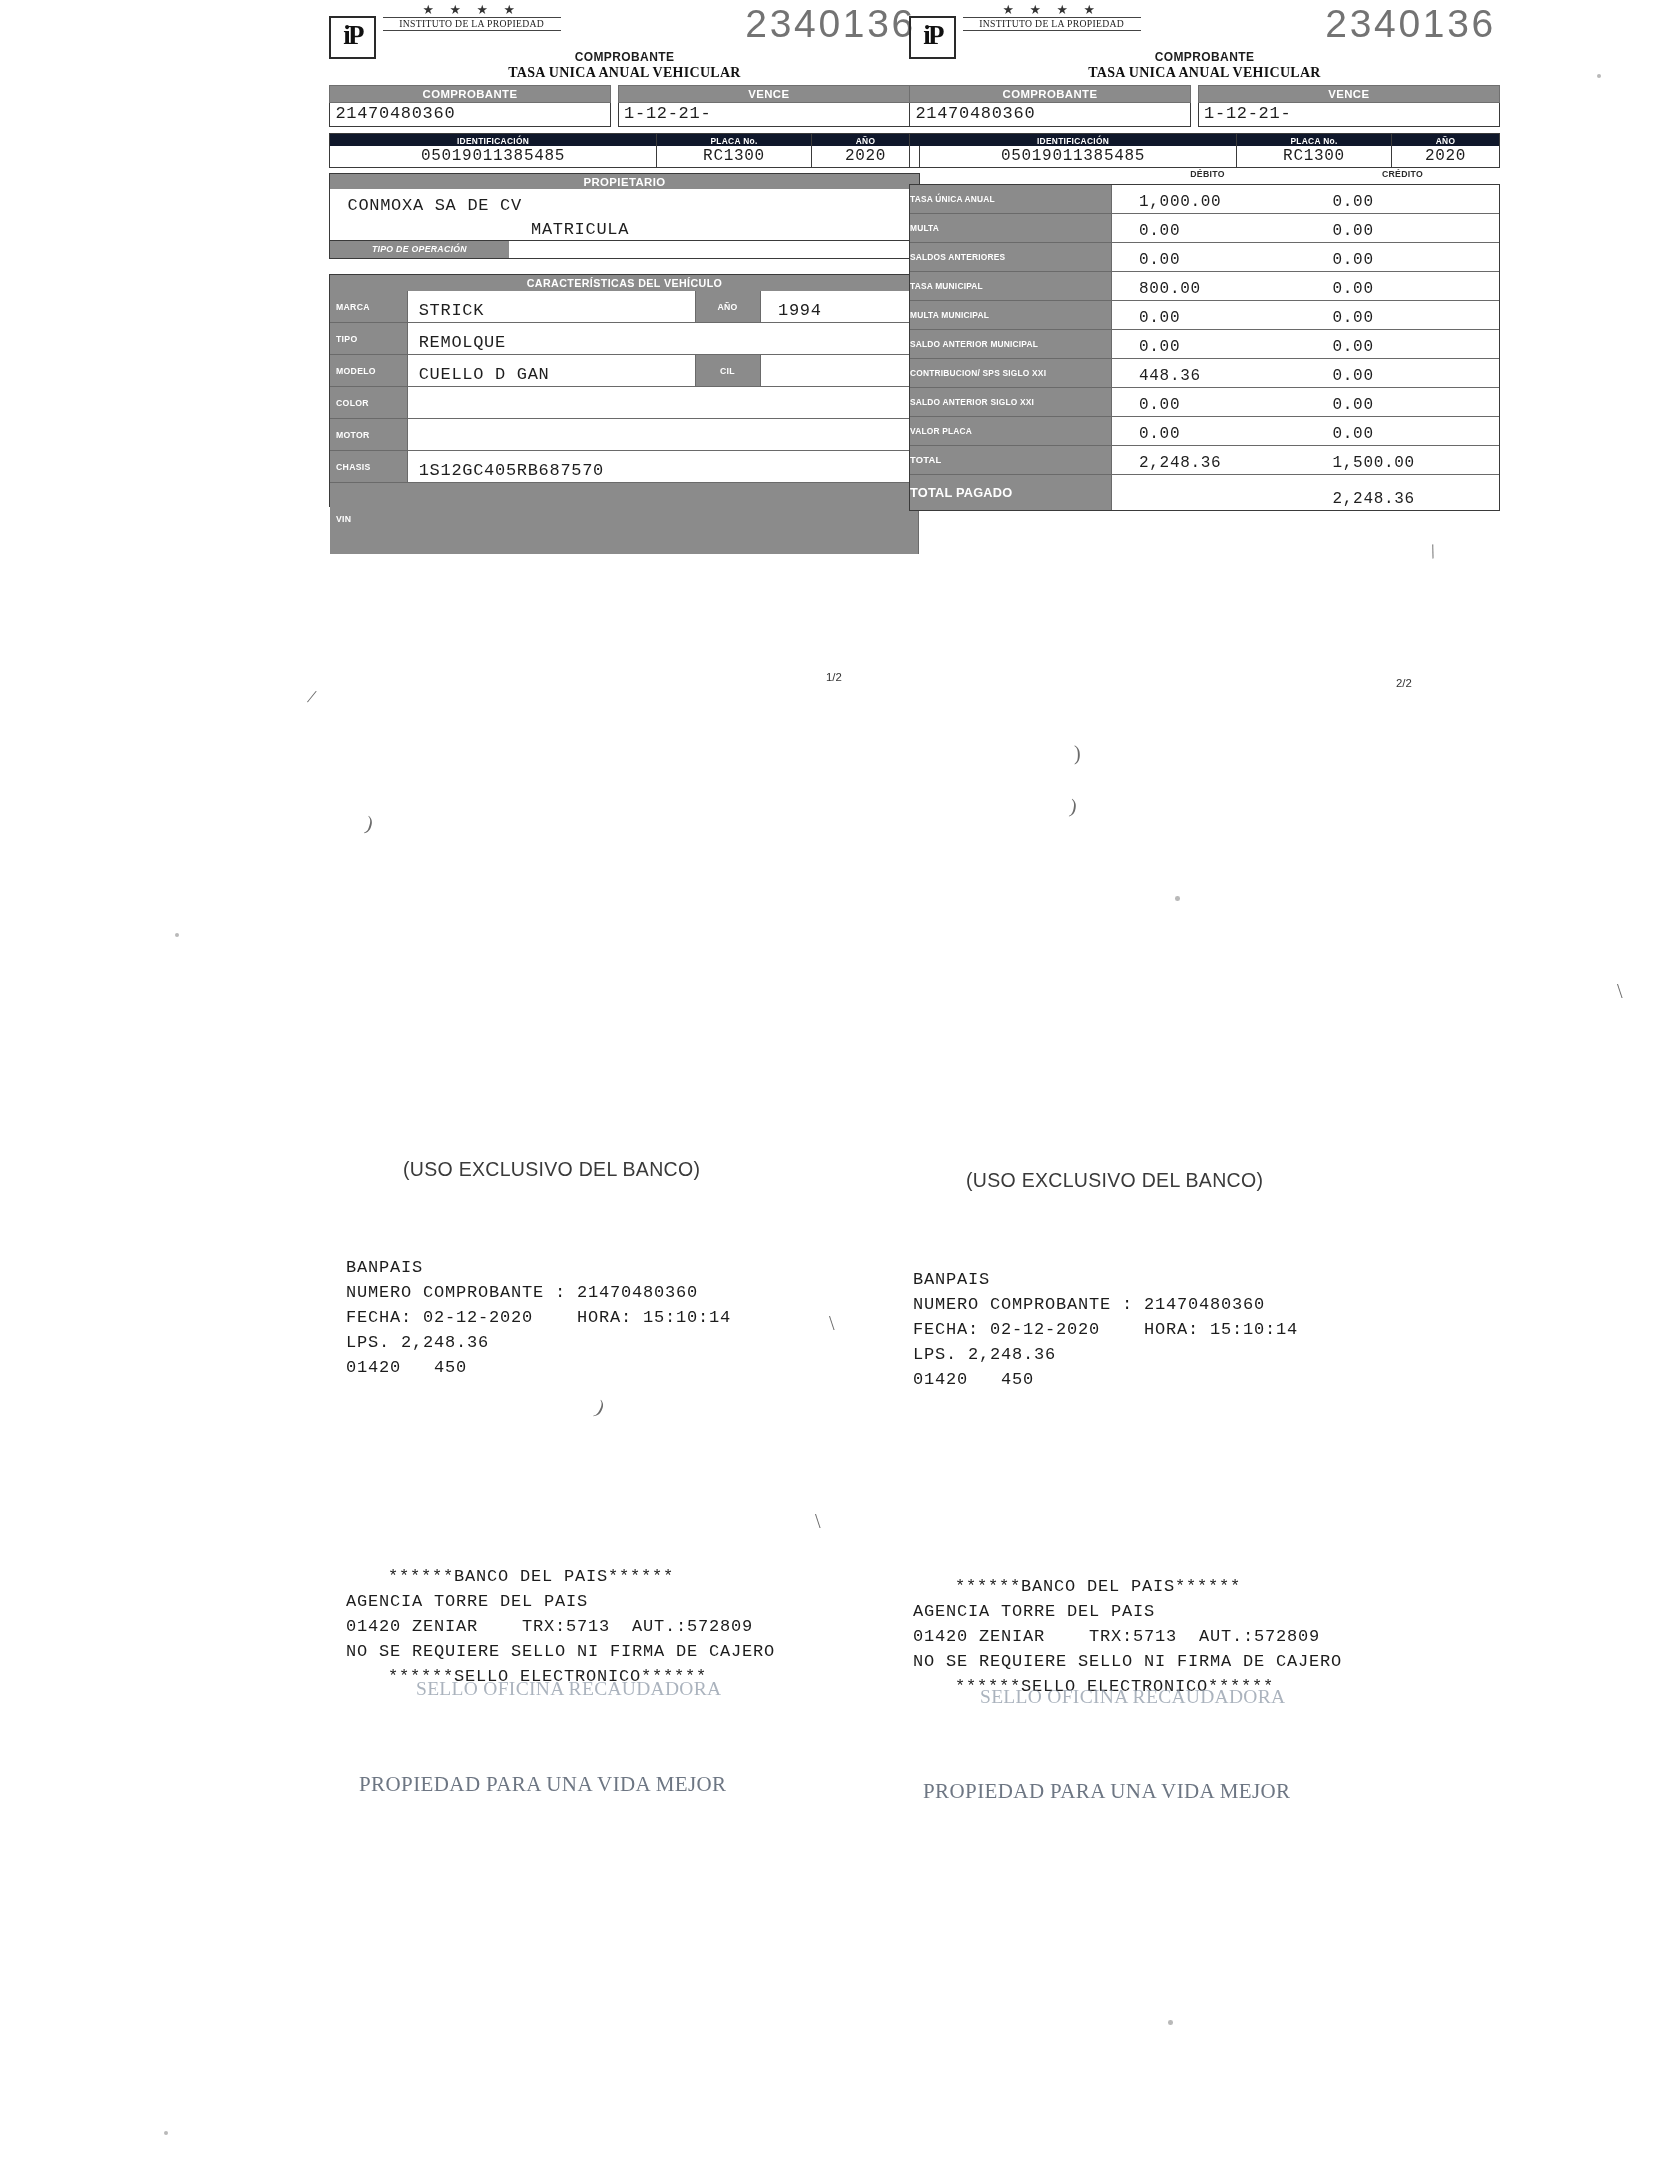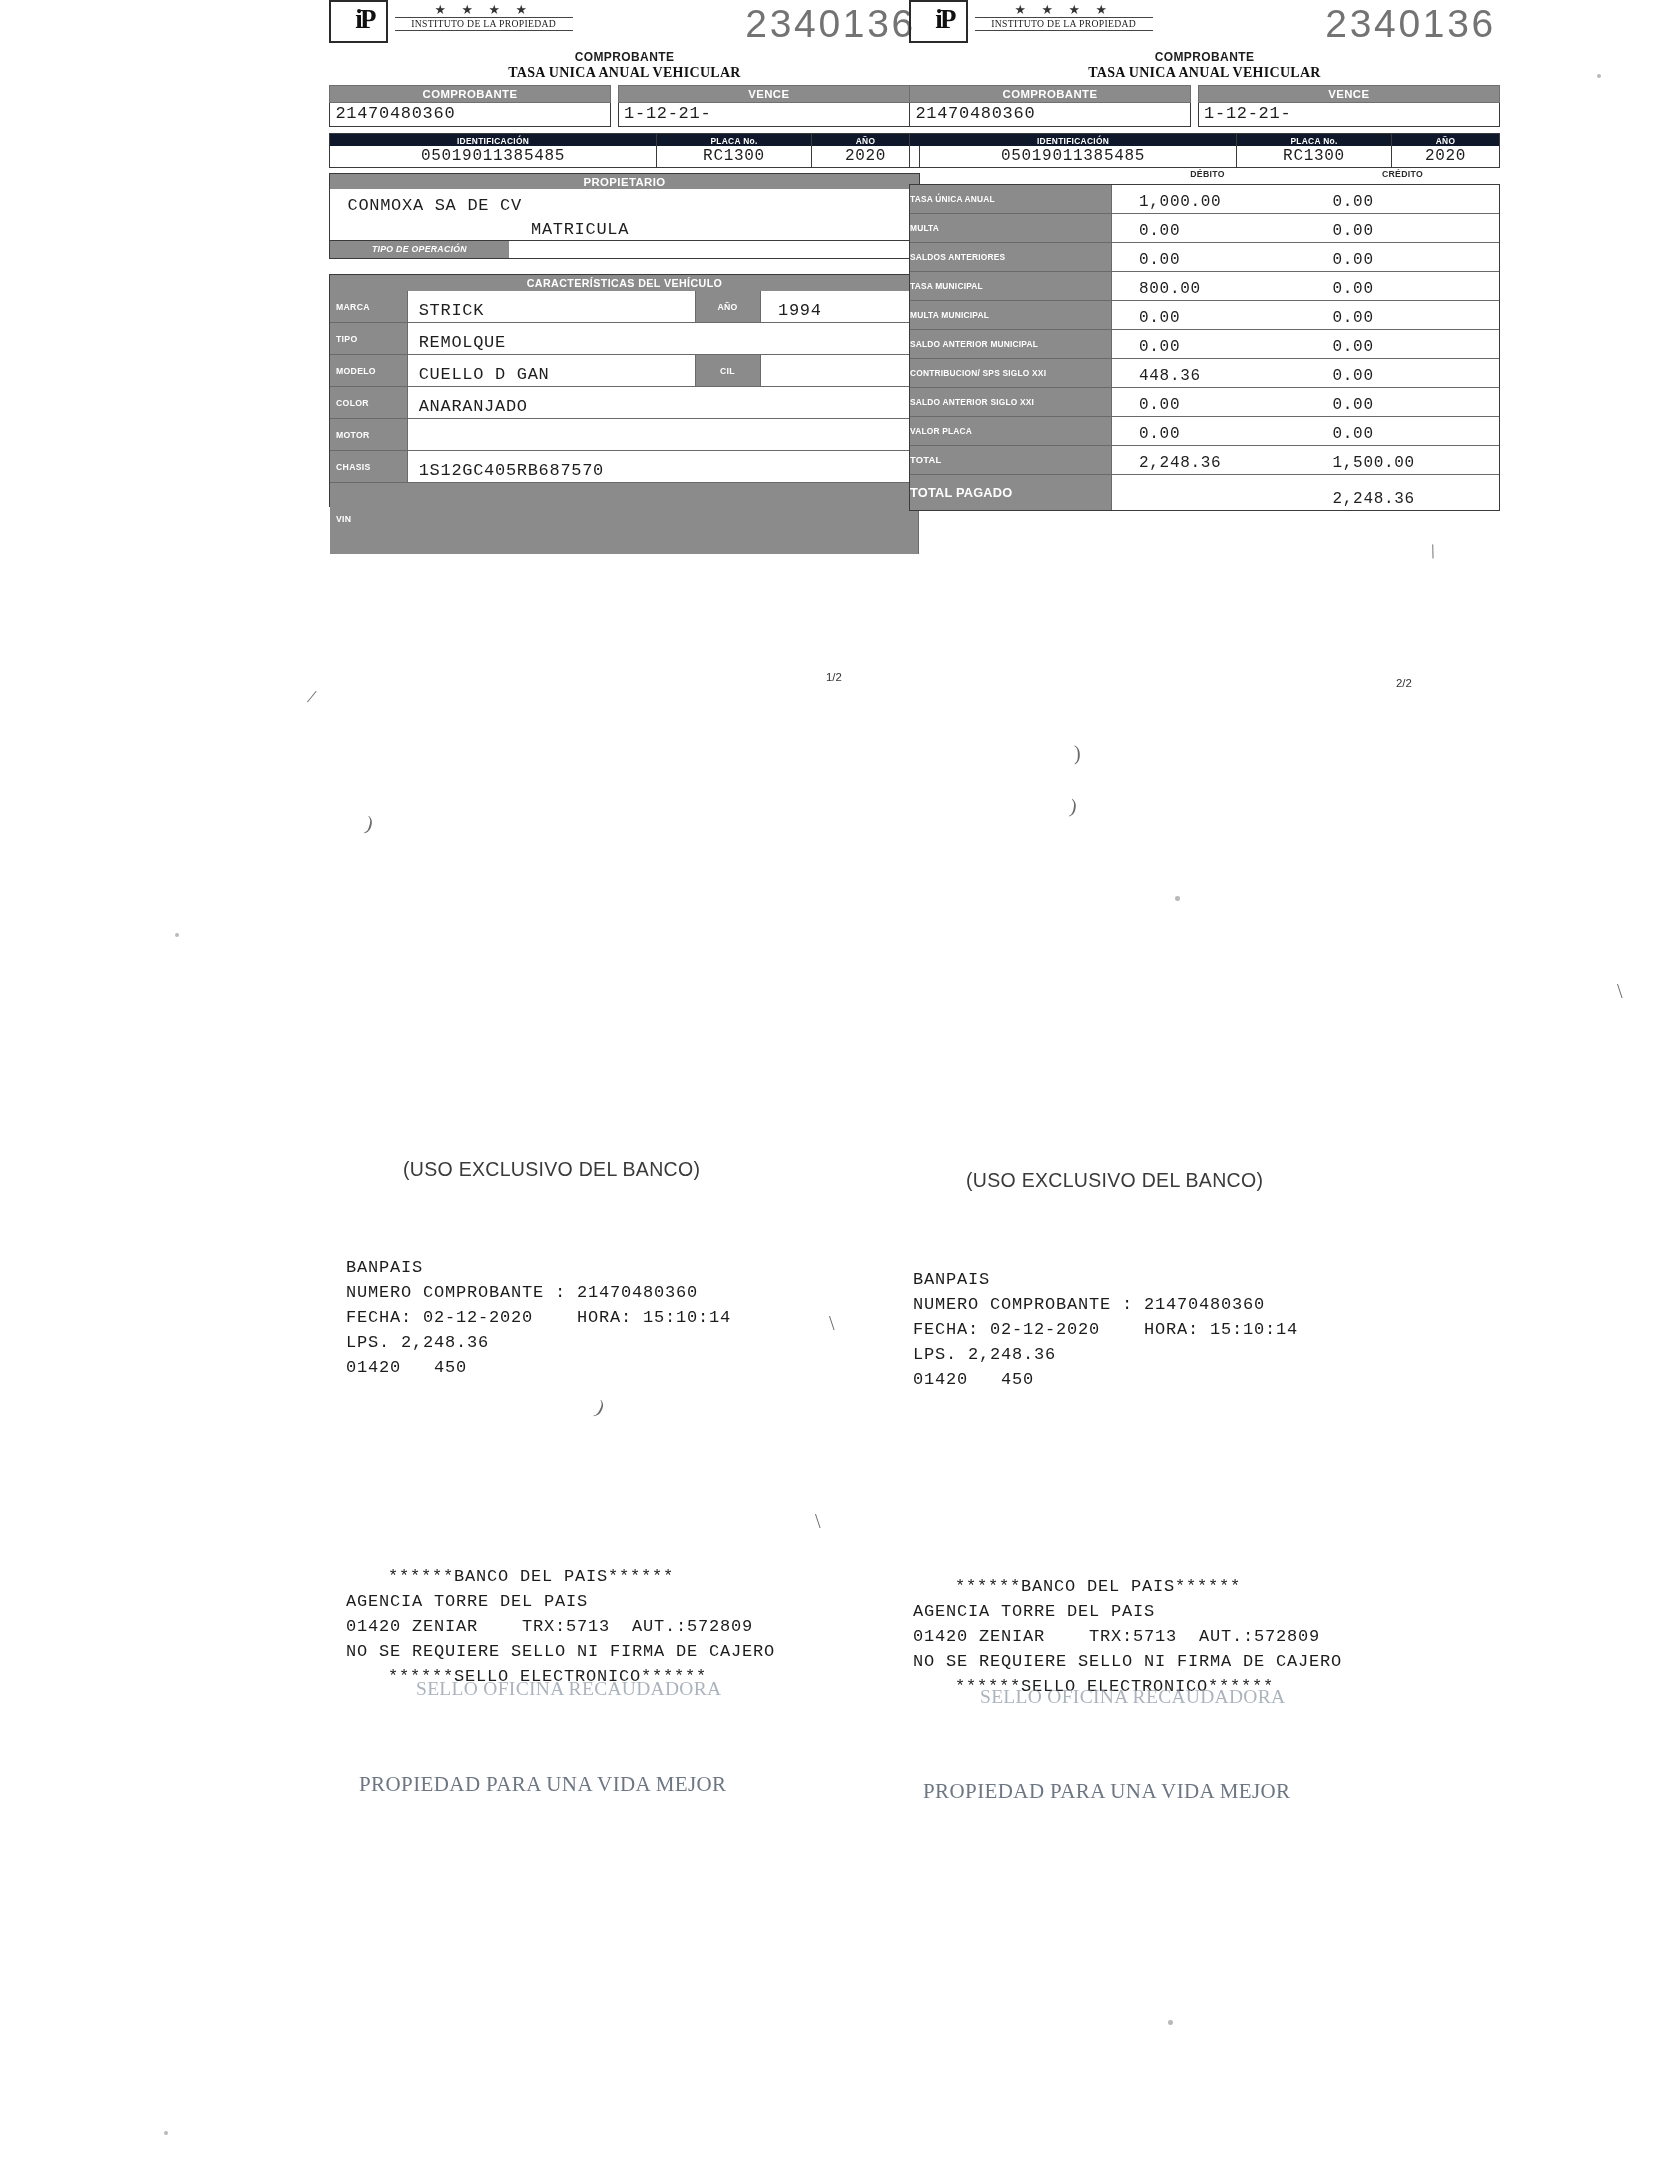--- a/index.html
+++ b/index.html
@@ -21,21 +21,21 @@
   
   .coupon{position:absolute;top:0;width:591px;}
   .coupon-1{left:329px;}
   .coupon-2{left:909px;}
 
   .logo-row{display:flex;align-items:flex-start;gap:6.7px;height:54px;}
   .ip-logo{
     width:43px;height:39px;border:2px solid #2a2a2a;
     font-family:"Liberation Serif",serif;font-weight:bold;font-size:27px;
     line-height:35px;text-align:center;letter-spacing:-2.7px;color:#111;
-    flex:0 0 auto;margin-top:0;padding-left:12px;
+    flex:0 0 auto;margin-top:16px;
   }
   .inst{flex:0 0 auto;width:178px;padding-top:5.4px;}
   .stars{text-align:center;font-size:12.8px;letter-spacing:6px;color:#333;line-height:9.4px;}
   .inst-name{
     text-align:center;font-family:"Liberation Serif",serif;
     font-size:9.7px;letter-spacing:0.3px;color:#222;border-top:0.7px solid #444;
     border-bottom:0.7px solid #444;margin-top:2px;padding:0.7px 0;
   }
   .folio{
     flex:1 1 auto;text-align:right;font-family:"Liberation Sans",sans-serif;
@@ -240,21 +240,20 @@
 
     <div class="car-row">
       <div class="car-lbl">MODELO</div>
       <div class="car-val">CUELLO D GAN</div>
       <div class="car-lbl2">CIL</div>
       <div class="car-val2"></div>
     </div>
 
     <div class="car-row">
       <div class="car-lbl">COLOR</div>
-      <div class="car-val">ANARANJADO</div>
     </div>
 
     <div class="car-row">
       <div class="car-lbl">MOTOR</div>
       <div class="car-val"></div>
     </div>
 
     <div class="car-row">
       <div class="car-lbl">CHASIS</div>
       <div class="car-val">1S12GC405RB687570</div>

